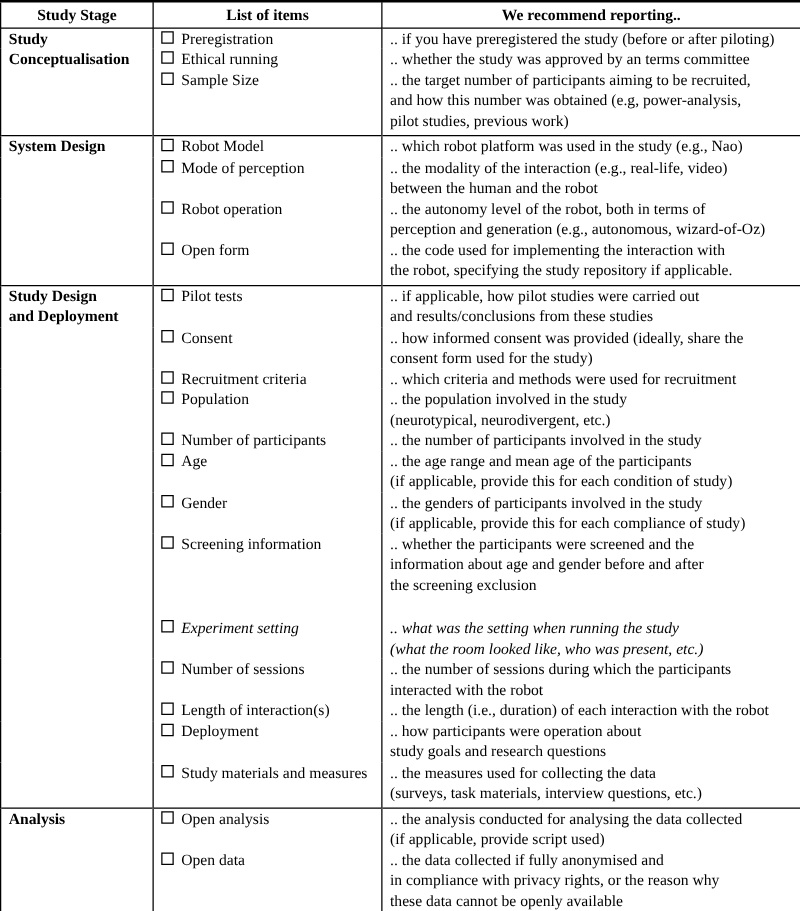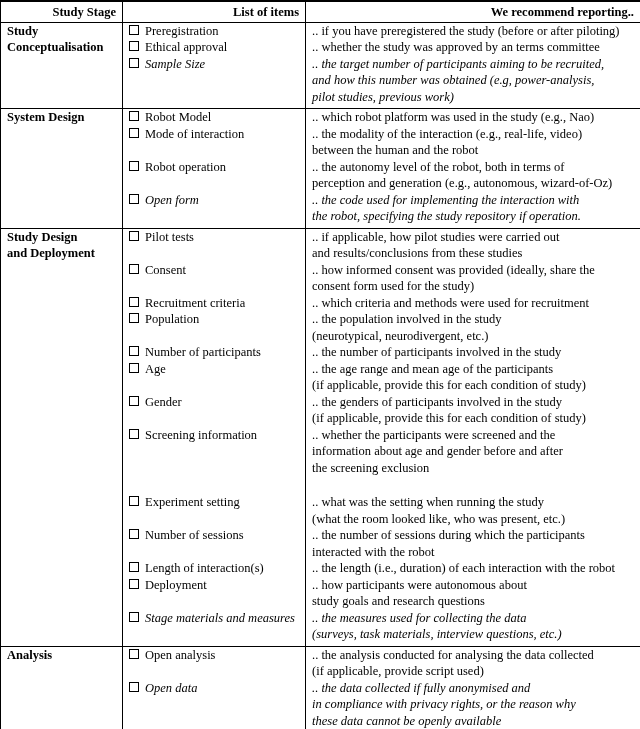--- a/index.html
+++ b/index.html
@@ -16,35 +16,35 @@
     border-collapse: collapse;
     table-layout: fixed;
     border: 1px solid var(--ink);
     border-top: 2px solid var(--ink);
   }
   col.c1 { width: 122px; }
   col.c2 { width: 183px; }
   col.c3 { width: 335px; }
   th {
     font-weight: bold;
-    text-align: right;
+    text-align: center;
     padding: 2px 6px 1px 6px;
     border: 1px solid var(--ink);
     font-size: 12.5px;
     margin-left: 33px;
   }
   td {
     vertical-align: top;
     padding: 0 6px;
     border-left: 1px solid var(--ink);
     border-right: 1px solid var(--ink);
   }
   tr.section-start td { border-top: 1px solid var(--ink); padding-top: 0; }
-  tr.section-end td { padding-bottom: 3px; font-style: italic; }
-  tr.gap-before td { padding-top: 18px; }
+  tr.section-end td { padding-bottom: 3px; }
+  tr.gap-before td { padding-top: 18px; font-style: italic; }
   td.stage-cell { font-weight: bold; white-space: pre-line; }
   td.rec-cell { white-space: pre-line; padding-right: 2px; }
   td.item-cell { white-space: nowrap; overflow: hidden; }
   span.checkbox {
     display: inline-block;
     width: 8px;
     height: 8px;
     border: 1px solid var(--ink);
     margin-right: 6px;
   }
@@ -66,48 +66,48 @@
     </tr>
   </thead>
   <tbody>
       <tr class="section-start">
         <td class="stage-cell" rowspan="3">Study
 Conceptualisation</td>
         <td class="item-cell"><span class="checkbox"></span><span>Preregistration</span></td>
         <td class="rec-cell">.. if you have preregistered the study (before or after piloting)</td>
       </tr>
       <tr>
-        <td class="item-cell"><span class="checkbox"></span><span>Ethical approval</span></td>
+        <td class="item-cell"><span class="checkbox"></span><span>Ethical running</span></td>
         <td class="rec-cell">.. whether the study was approved by an terms committee</td>
       </tr>
       <tr class="section-end">
         <td class="item-cell"><span class="checkbox"></span><span>Sample Size</span></td>
         <td class="rec-cell">.. the target number of participants aiming to be recruited,
 and how this number was obtained (e.g, power-analysis,
 pilot studies, previous work)</td>
       </tr>
       <tr class="section-start">
         <td class="stage-cell" rowspan="4">System Design</td>
         <td class="item-cell"><span class="checkbox"></span><span>Robot Model</span></td>
         <td class="rec-cell">.. which robot platform was used in the study (e.g., Nao)</td>
       </tr>
       <tr>
-        <td class="item-cell"><span class="checkbox"></span><span>Mode of interaction</span></td>
+        <td class="item-cell"><span class="checkbox"></span><span>Mode of perception</span></td>
         <td class="rec-cell">.. the modality of the interaction (e.g., real-life, video)
 between the human and the robot</td>
       </tr>
       <tr>
         <td class="item-cell"><span class="checkbox"></span><span>Robot operation</span></td>
         <td class="rec-cell">.. the autonomy level of the robot, both in terms of
 perception and generation (e.g., autonomous, wizard-of-Oz)</td>
       </tr>
       <tr class="section-end">
         <td class="item-cell"><span class="checkbox"></span><span>Open form</span></td>
         <td class="rec-cell">.. the code used for implementing the interaction with
-the robot, specifying the study repository if operation.</td>
+the robot, specifying the study repository if applicable.</td>
       </tr>
       <tr class="section-start">
         <td class="stage-cell" rowspan="13">Study Design
 and Deployment</td>
         <td class="item-cell"><span class="checkbox"></span><span>Pilot tests</span></td>
         <td class="rec-cell">.. if applicable, how pilot studies were carried out
 and results/conclusions from these studies</td>
       </tr>
       <tr>
         <td class="item-cell"><span class="checkbox"></span><span>Consent</span></td>
@@ -128,21 +128,21 @@
         <td class="rec-cell">.. the number of participants involved in the study</td>
       </tr>
       <tr>
         <td class="item-cell"><span class="checkbox"></span><span>Age</span></td>
         <td class="rec-cell">.. the age range and mean age of the participants
 (if applicable, provide this for each condition of study)</td>
       </tr>
       <tr>
         <td class="item-cell"><span class="checkbox"></span><span>Gender</span></td>
         <td class="rec-cell">.. the genders of participants involved in the study
-(if applicable, provide this for each condition of study)</td>
+(if applicable, provide this for each compliance of study)</td>
       </tr>
       <tr>
         <td class="item-cell"><span class="checkbox"></span><span>Screening information</span></td>
         <td class="rec-cell">.. whether the participants were screened and the
 information about age and gender before and after
 the screening exclusion</td>
       </tr>
       <tr class="gap-before">
         <td class="item-cell"><span class="checkbox"></span><span>Experiment setting</span></td>
         <td class="rec-cell">.. what was the setting when running the study
@@ -152,25 +152,25 @@
         <td class="item-cell"><span class="checkbox"></span><span>Number of sessions</span></td>
         <td class="rec-cell">.. the number of sessions during which the participants
 interacted with the robot</td>
       </tr>
       <tr>
         <td class="item-cell"><span class="checkbox"></span><span>Length of interaction(s)</span></td>
         <td class="rec-cell">.. the length (i.e., duration) of each interaction with the robot</td>
       </tr>
       <tr>
         <td class="item-cell"><span class="checkbox"></span><span>Deployment</span></td>
-        <td class="rec-cell">.. how participants were autonomous about
+        <td class="rec-cell">.. how participants were operation about
 study goals and research questions</td>
       </tr>
       <tr class="section-end">
-        <td class="item-cell"><span class="checkbox"></span><span>Stage materials and measures</span></td>
+        <td class="item-cell"><span class="checkbox"></span><span>Study materials and measures</span></td>
         <td class="rec-cell">.. the measures used for collecting the data
 (surveys, task materials, interview questions, etc.)</td>
       </tr>
       <tr class="section-start">
         <td class="stage-cell" rowspan="2">Analysis</td>
         <td class="item-cell"><span class="checkbox"></span><span>Open analysis</span></td>
         <td class="rec-cell">.. the analysis conducted for analysing the data collected
 (if applicable, provide script used)</td>
       </tr>
       <tr class="section-end">

